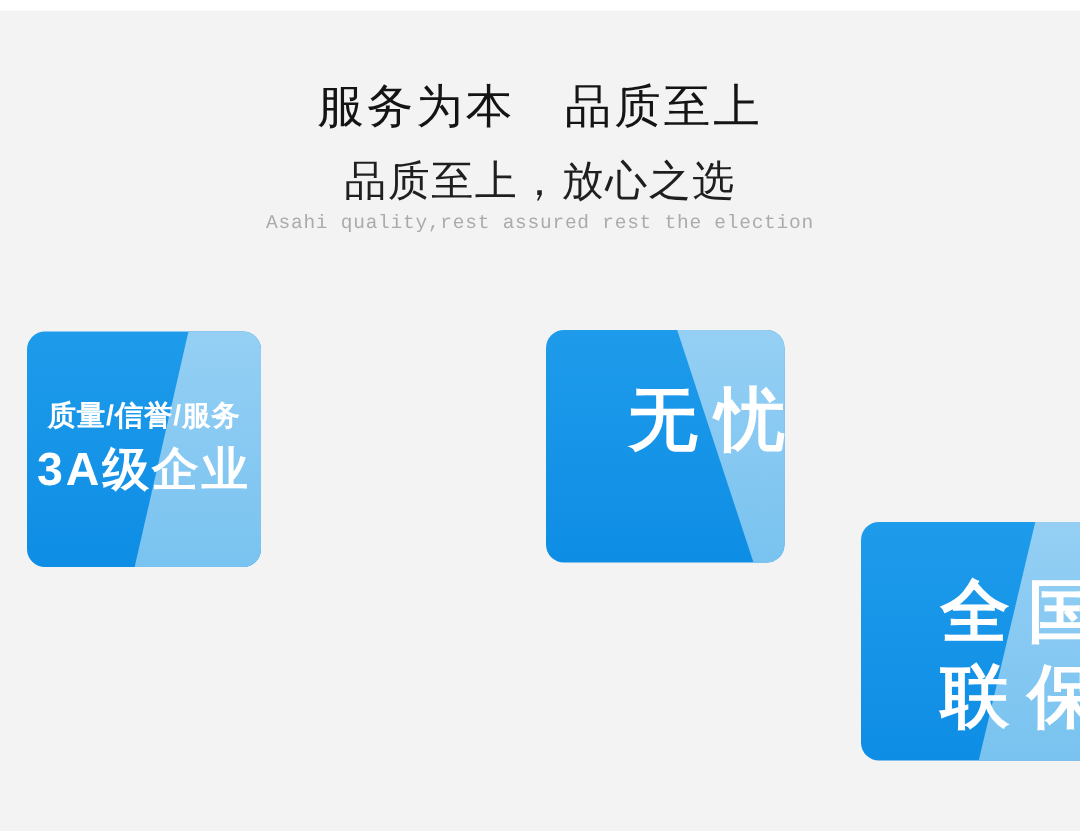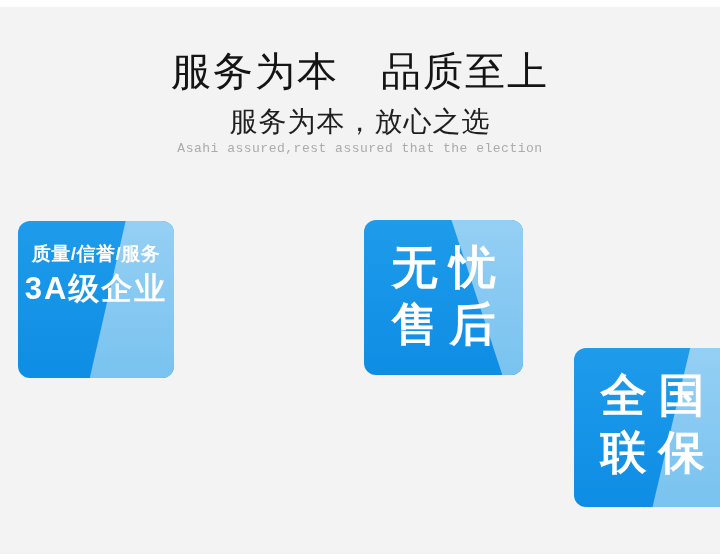--- a/index.html
+++ b/index.html
@@ -19,21 +19,21 @@
     height: 547px;
     background: #f3f3f4;
   }
   
   .title {
     position: absolute;
     left: 0;
     top: 36px;
     width: 720px;
     text-align: center;
-    font-size: 40px;
+    font-size: 31px;
     line-height: 56px;
     font-weight: 400;
     letter-spacing: 2px;
     color: #141414;
     margin: 0;
   }
   .subtitle {
     position: absolute;
     left: 0;
     top: 98px;
@@ -82,68 +82,67 @@
   .badge-b1 { left: 18px;  top: 214px; width: 156px; height: 157px; }
   .badge-b2 { left: 192px; top: 343px; width: 141px; height: 160px; }
   .badge-b3 { left: 364px; top: 213px; width: 159px; height: 155px; }
   .badge-b4 { left: 543px; top: 341px; width: 157px; height: 159px; margin-left: 31px; }
 
   .badge-b1 .gloss { clip-path: polygon(69% 0, 100% 0, 100% 100%, 46% 100%); }
   .badge-b2 .gloss { clip-path: polygon(54% 0, 100% 0, 100% 100%, 66% 100%); }
   .badge-b3 .gloss { clip-path: polygon(55% 0, 100% 0, 100% 100%, 87% 100%); }
   .badge-b4 .gloss { clip-path: polygon(74% 0, 100% 0, 100% 100%, 50% 100%); }
 
-  .badge-b1 .content { padding-top: 20px; }
+  .badge-b1 .content { padding-top: 44px; }
   .line-small {
     font-size: 19px;
     line-height: 25px;
     font-weight: bold;
     letter-spacing: 0.5px;
     white-space: nowrap;
   }
   .line-medium {
     font-size: 31px;
     line-height: 46px;
     font-weight: bold;
     letter-spacing: 2px;
     white-space: nowrap;
   }
-  .badge-cn .content { padding-top: 19px; }
+  .badge-cn .content { padding-top: 31px; align-items: flex-end; }
   .line-big {
     font-size: 46px;
     line-height: 57px;
     font-weight: bold;
     letter-spacing: 12px;
     margin-right: -12px;
     white-space: nowrap;
   }
 </style>
 </head>
 <body>
 
 <div class="stage">
 
   <h1 class="title">服务为本　品质至上</h1>
-  <div class="subtitle">服务为本，放心之选</div>
-  <div class="subtitle-en">Asahi assured,rest assured that the election</div>
+  <div class="subtitle">品质至上，放心之选</div>
+  <div class="subtitle-en">Asahi quality,rest assured rest the election</div>
 
   <div class="badge badge-b1">
     <div class="gloss"></div>
     <div class="content">
       <div class="line-small">质量/信誉/服务</div>
       <div class="line-medium">3A级企业</div>
     </div>
   </div>
 
 
   <div class="badge badge-cn badge-b3">
     <div class="gloss"></div>
     <div class="content">
       <div class="line-big">无忧</div>
-      <div class="line-big">售后</div>
     </div>
   </div>
 
   <div class="badge badge-cn badge-b4">
     <div class="gloss"></div>
     <div class="content">
       <div class="line-big">全国</div>
       <div class="line-big">联保</div>
     </div>
   </div>

